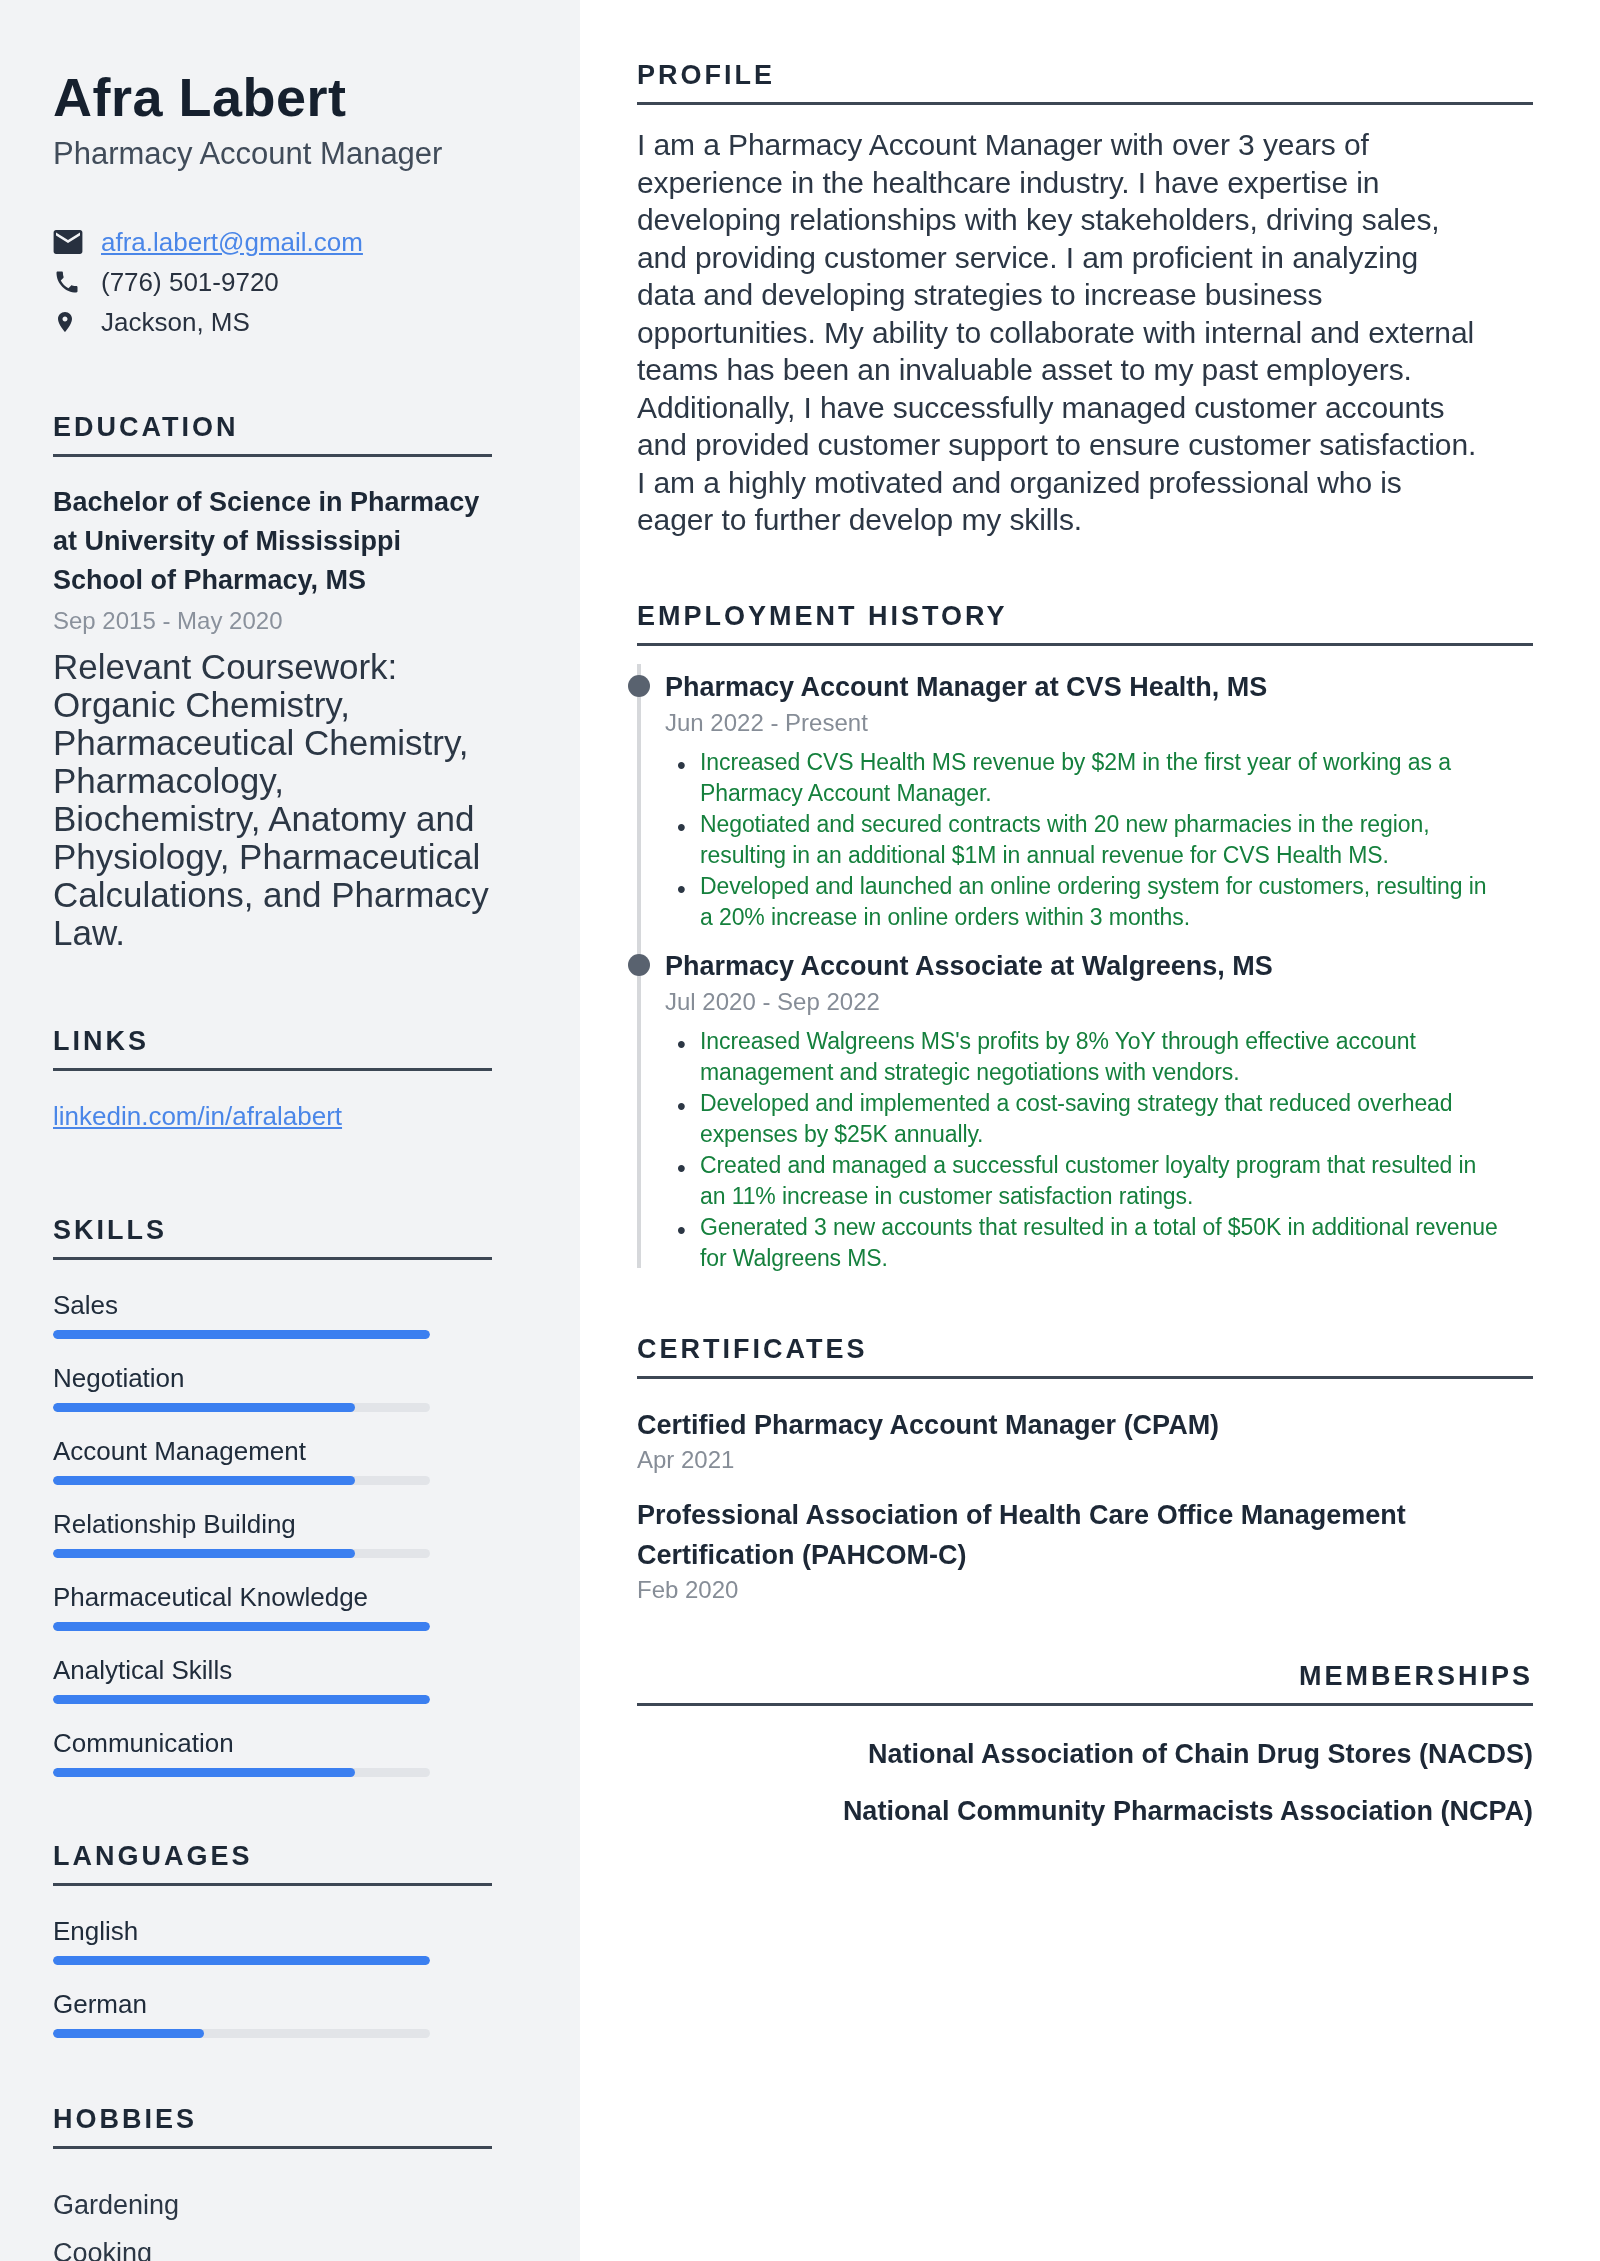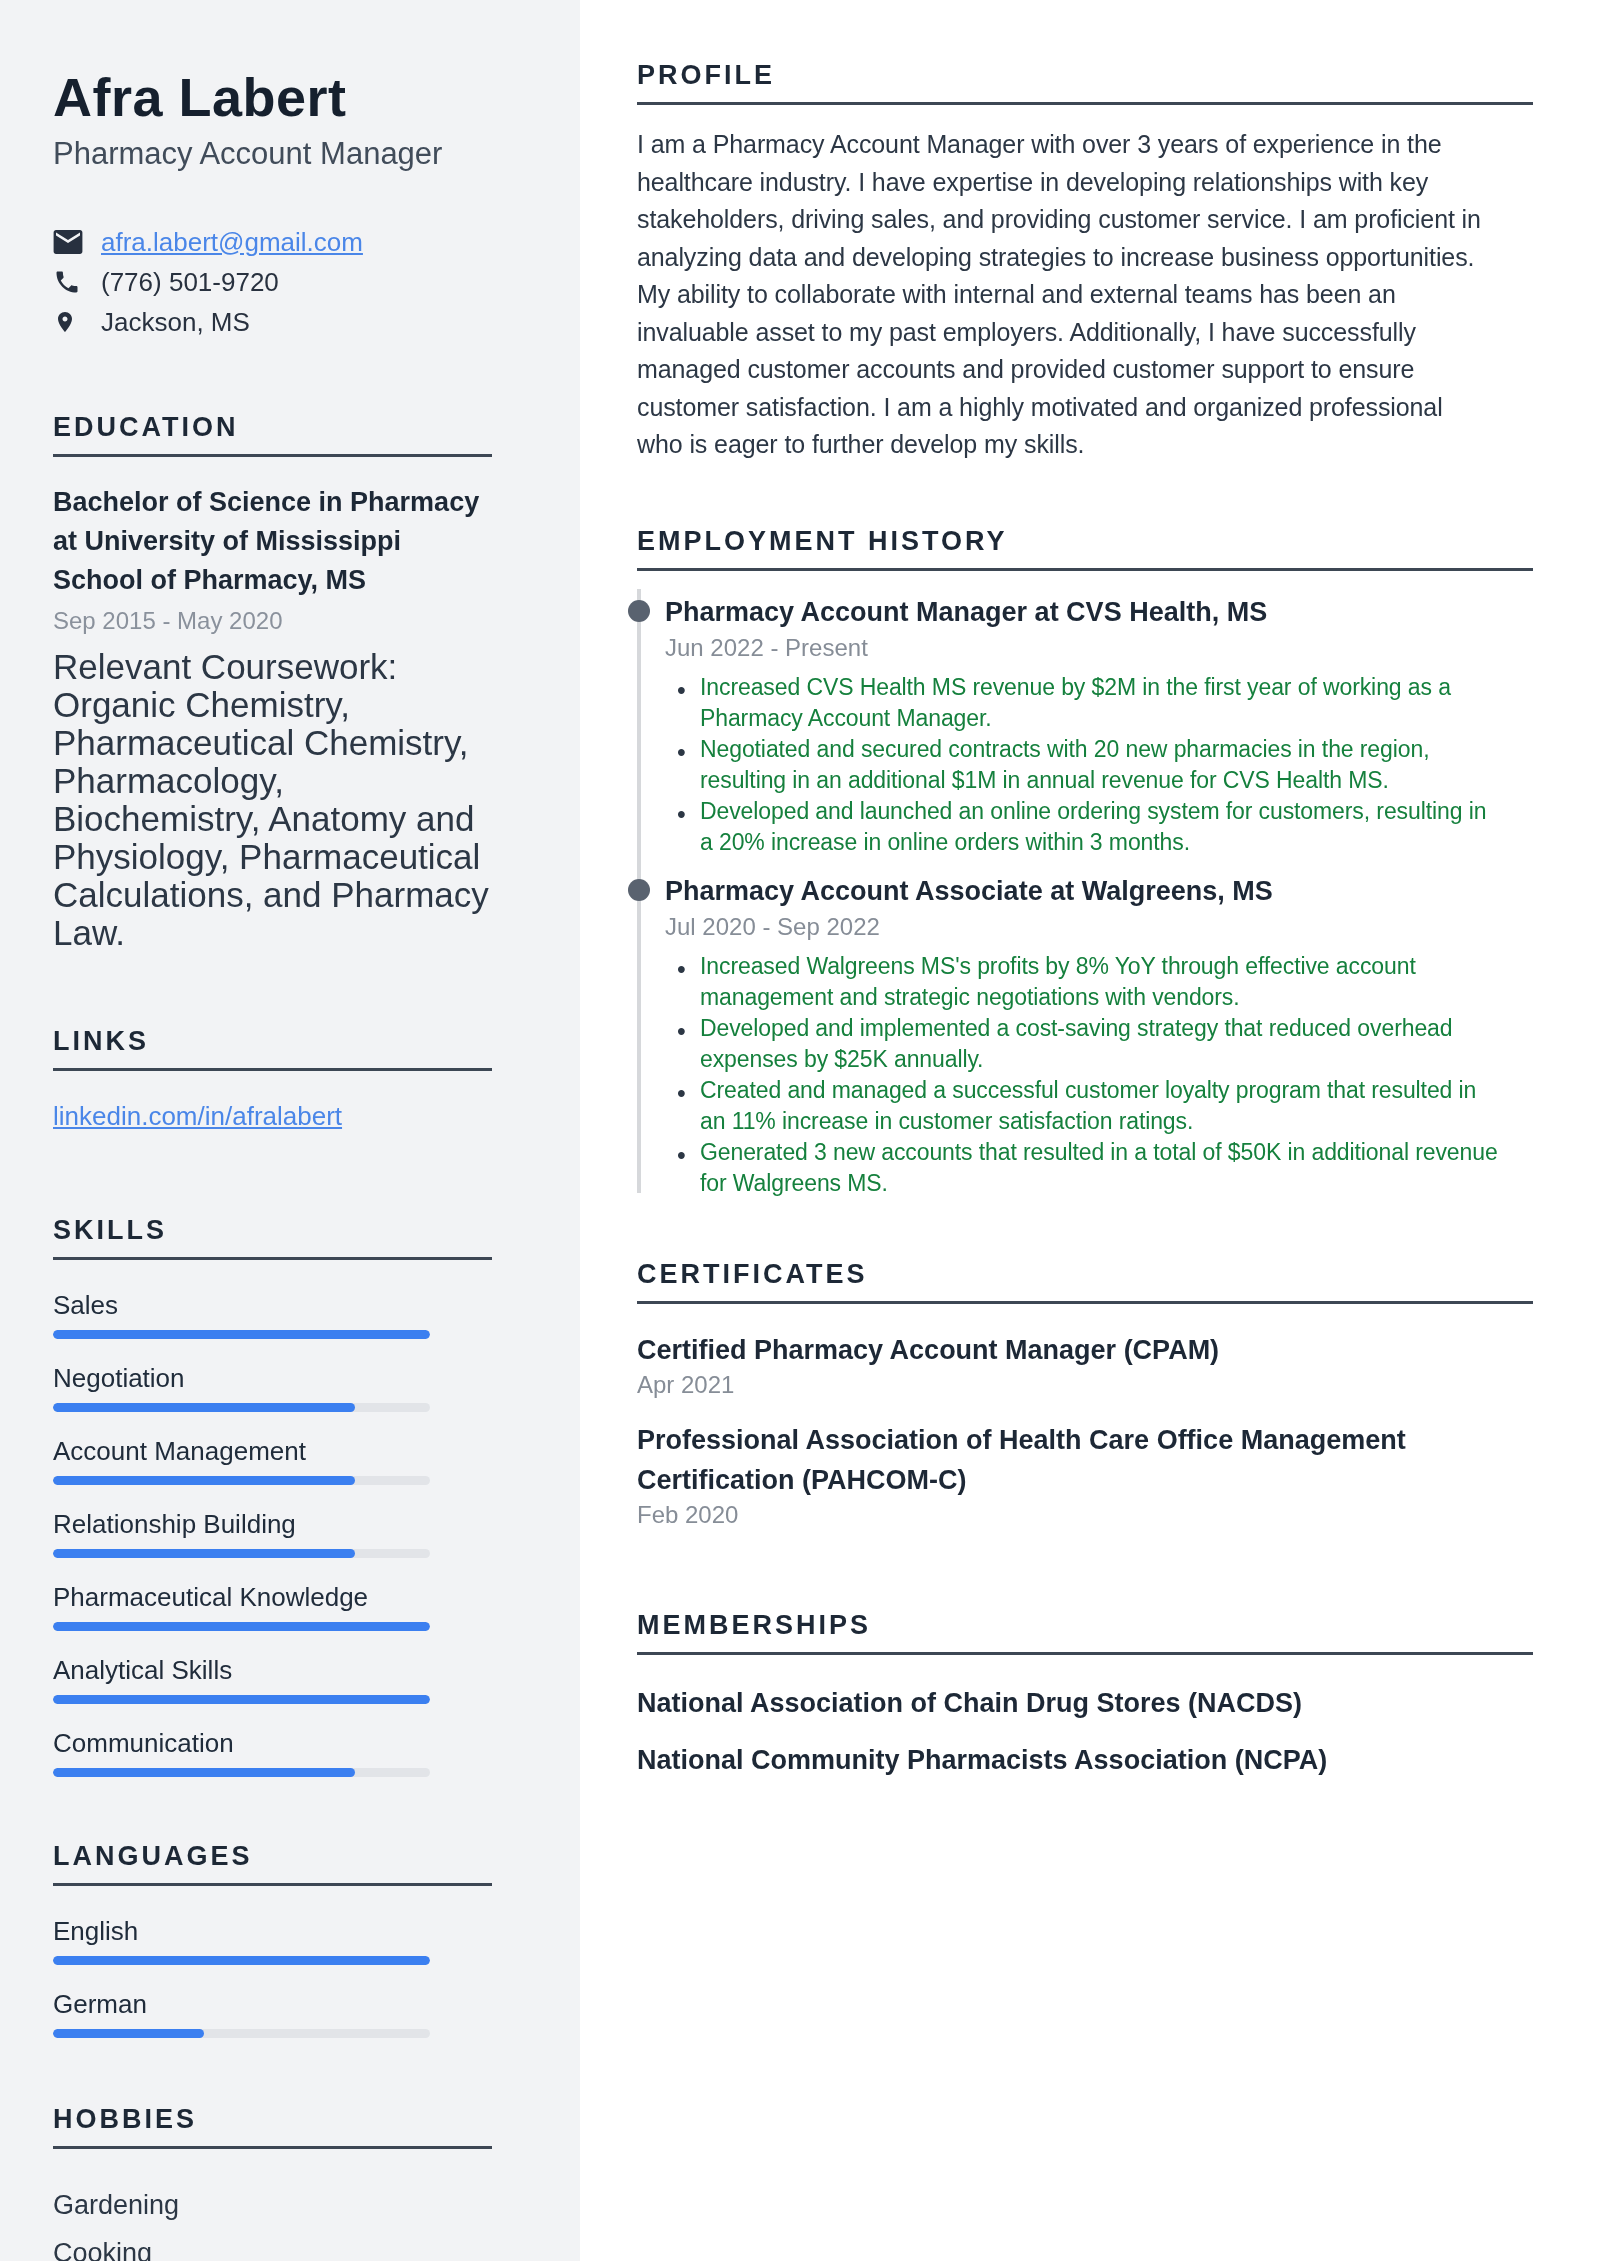--- a/index.html
+++ b/index.html
@@ -48,25 +48,25 @@
   .bar-fill { height:9px; border-radius:5px; background:#3b7ff0; }
 
   .hobby-list { margin-top:32px; }
   .hobby-item { font-size:27px; color:#2c3745; line-height:48px; }
 
   
   .main { flex:1 1 auto; padding:60px 67px 60px 57px; }
   .main .sec-rule { width:100%; }
   .main-sec { margin-top:0; }
 
-  .profile-text { margin-top:21px; font-size:25px; line-height:37.5px; color:#2c3745; max-width:845px; letter-spacing:-0.1px; }
+  .profile-text { margin-top:21px; font-size:30px; line-height:37.5px; color:#2c3745; max-width:845px; letter-spacing:-0.1px; }
 
   .sec-gap-1 { margin-top:62px; }
   .sec-gap-2 { margin-top:60px; }
-  .sec-gap-3 { margin-top:80px; }
+  .sec-gap-3 { margin-top:56px;text-align:right; }
 
   .timeline { position:relative; margin-top:26px; padding-left:28px; }
   .rail { position:absolute; left:0; top:-8px; bottom:6px; width:4px; background:#d6d8db; }
   .job { position:relative; margin-bottom:18px; }
   .job:last-child { margin-bottom:0; }
   .dot { position:absolute; left:-37px; top:3px; width:22px; height:22px; border-radius:50%; background:#59626f; }
   .job-title { font-size:27px; font-weight:bold; color:#1d2836; line-height:31px; }
   .job-dates { margin-top:5px; font-size:24px; color:#868d97; line-height:30px; }
   .bullets { margin-top:9px; list-style:none; }
   .bullets li { display:flex; }

